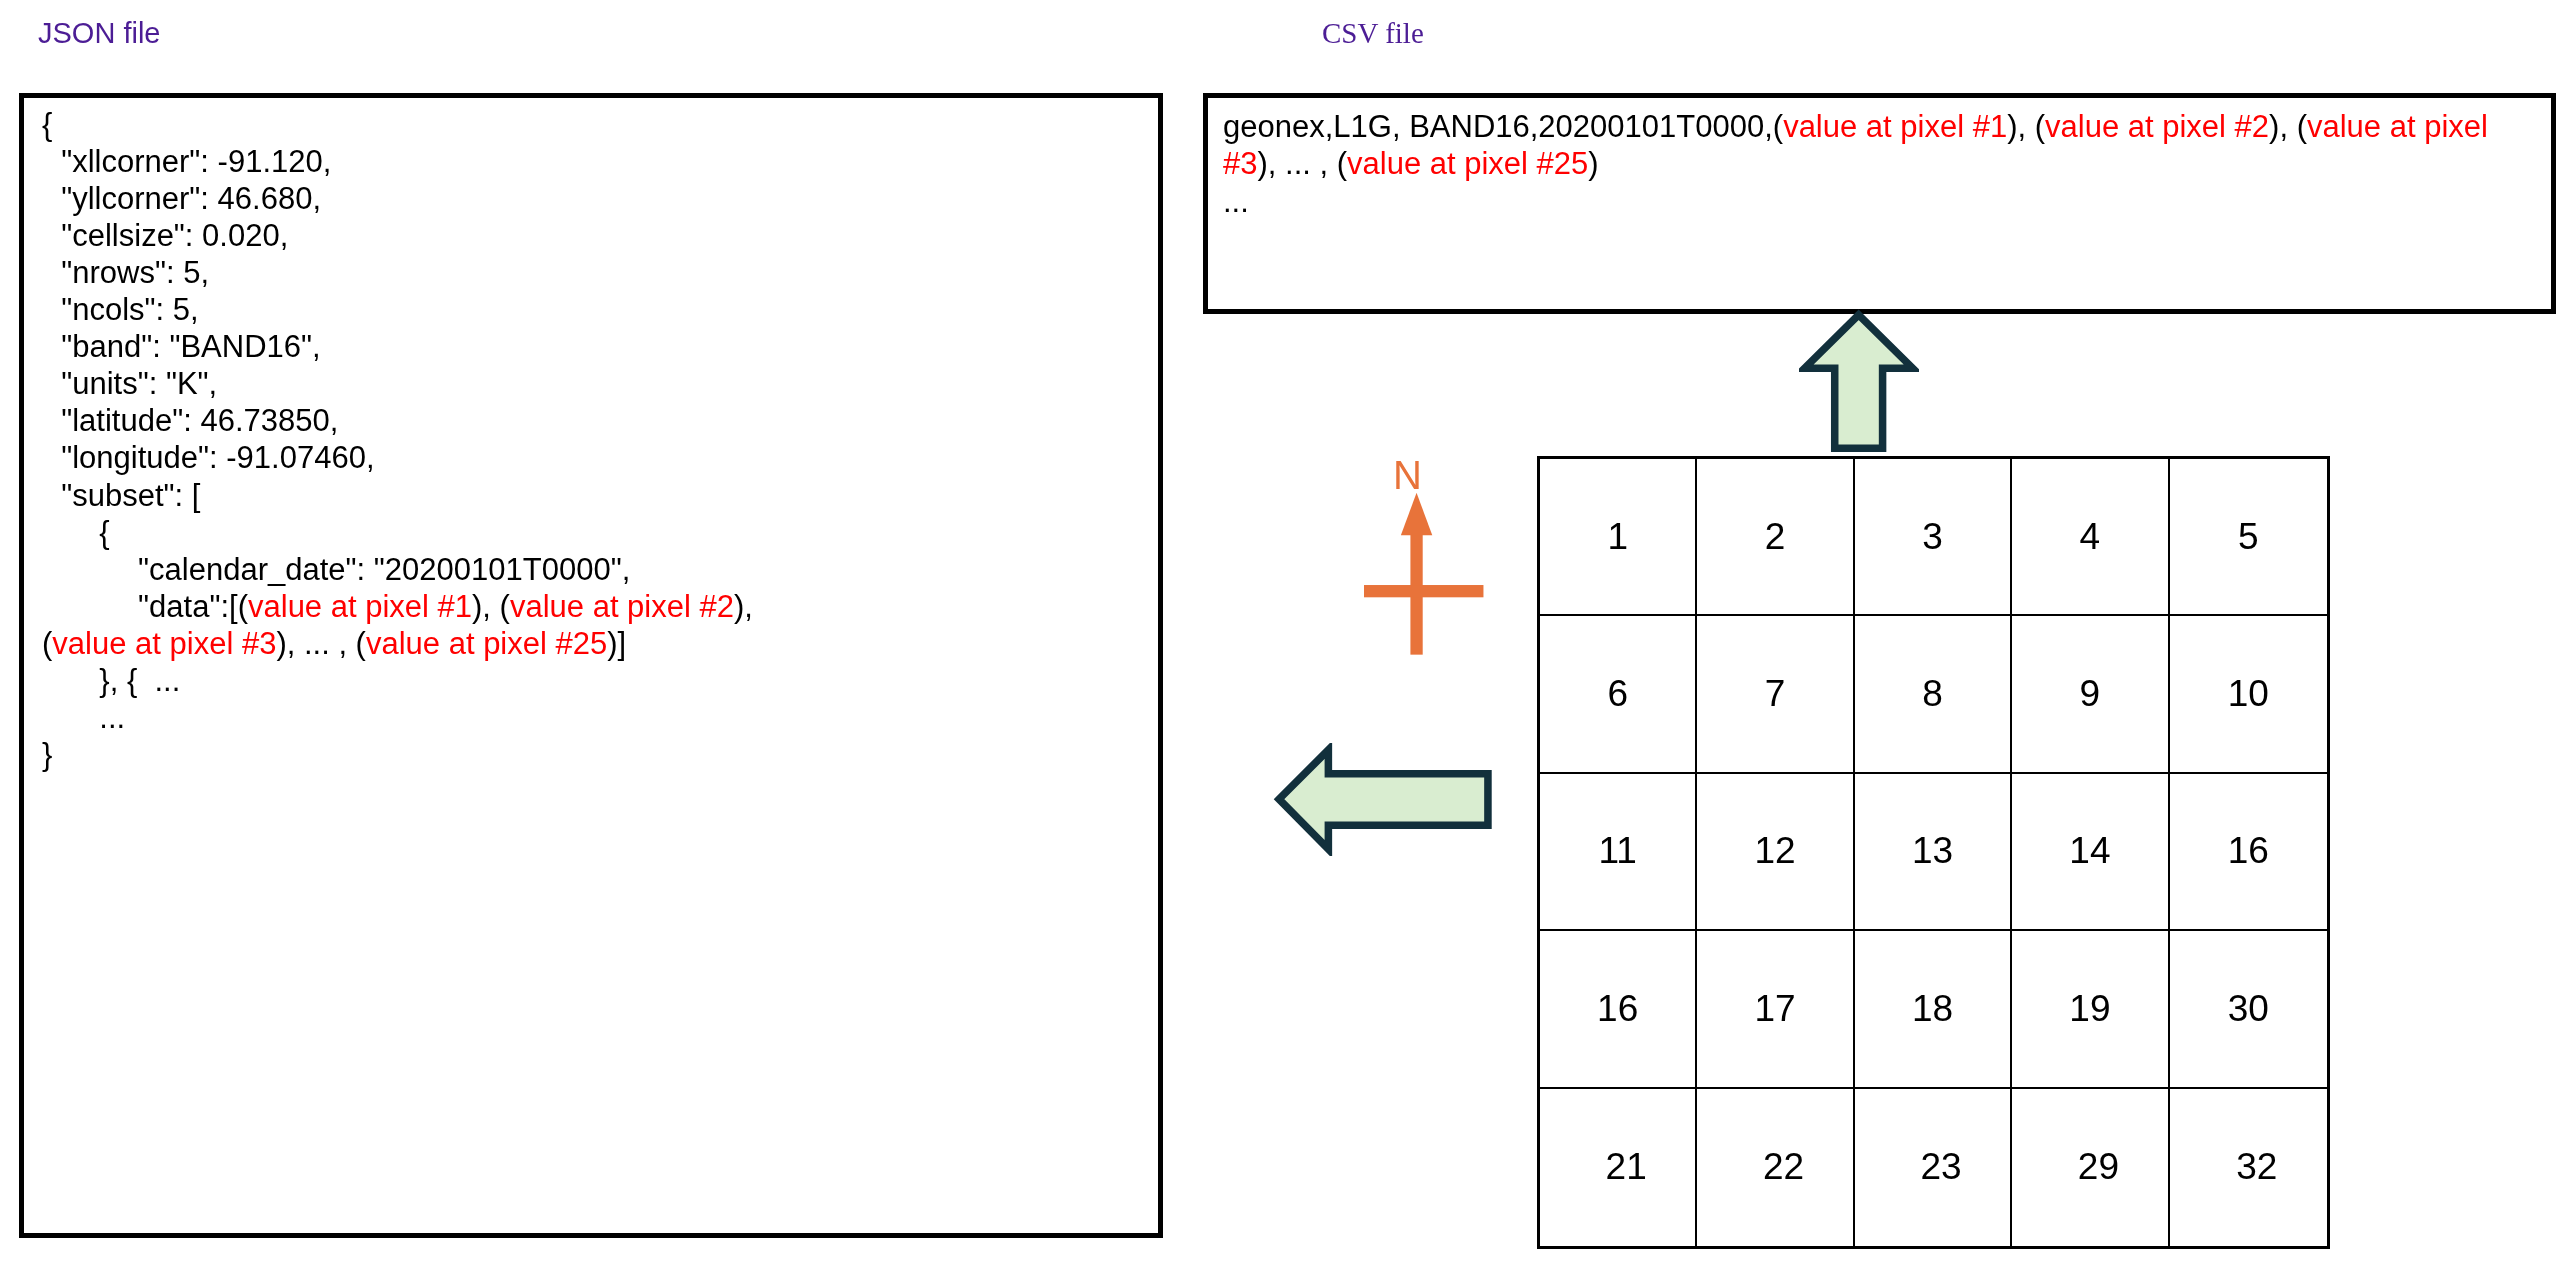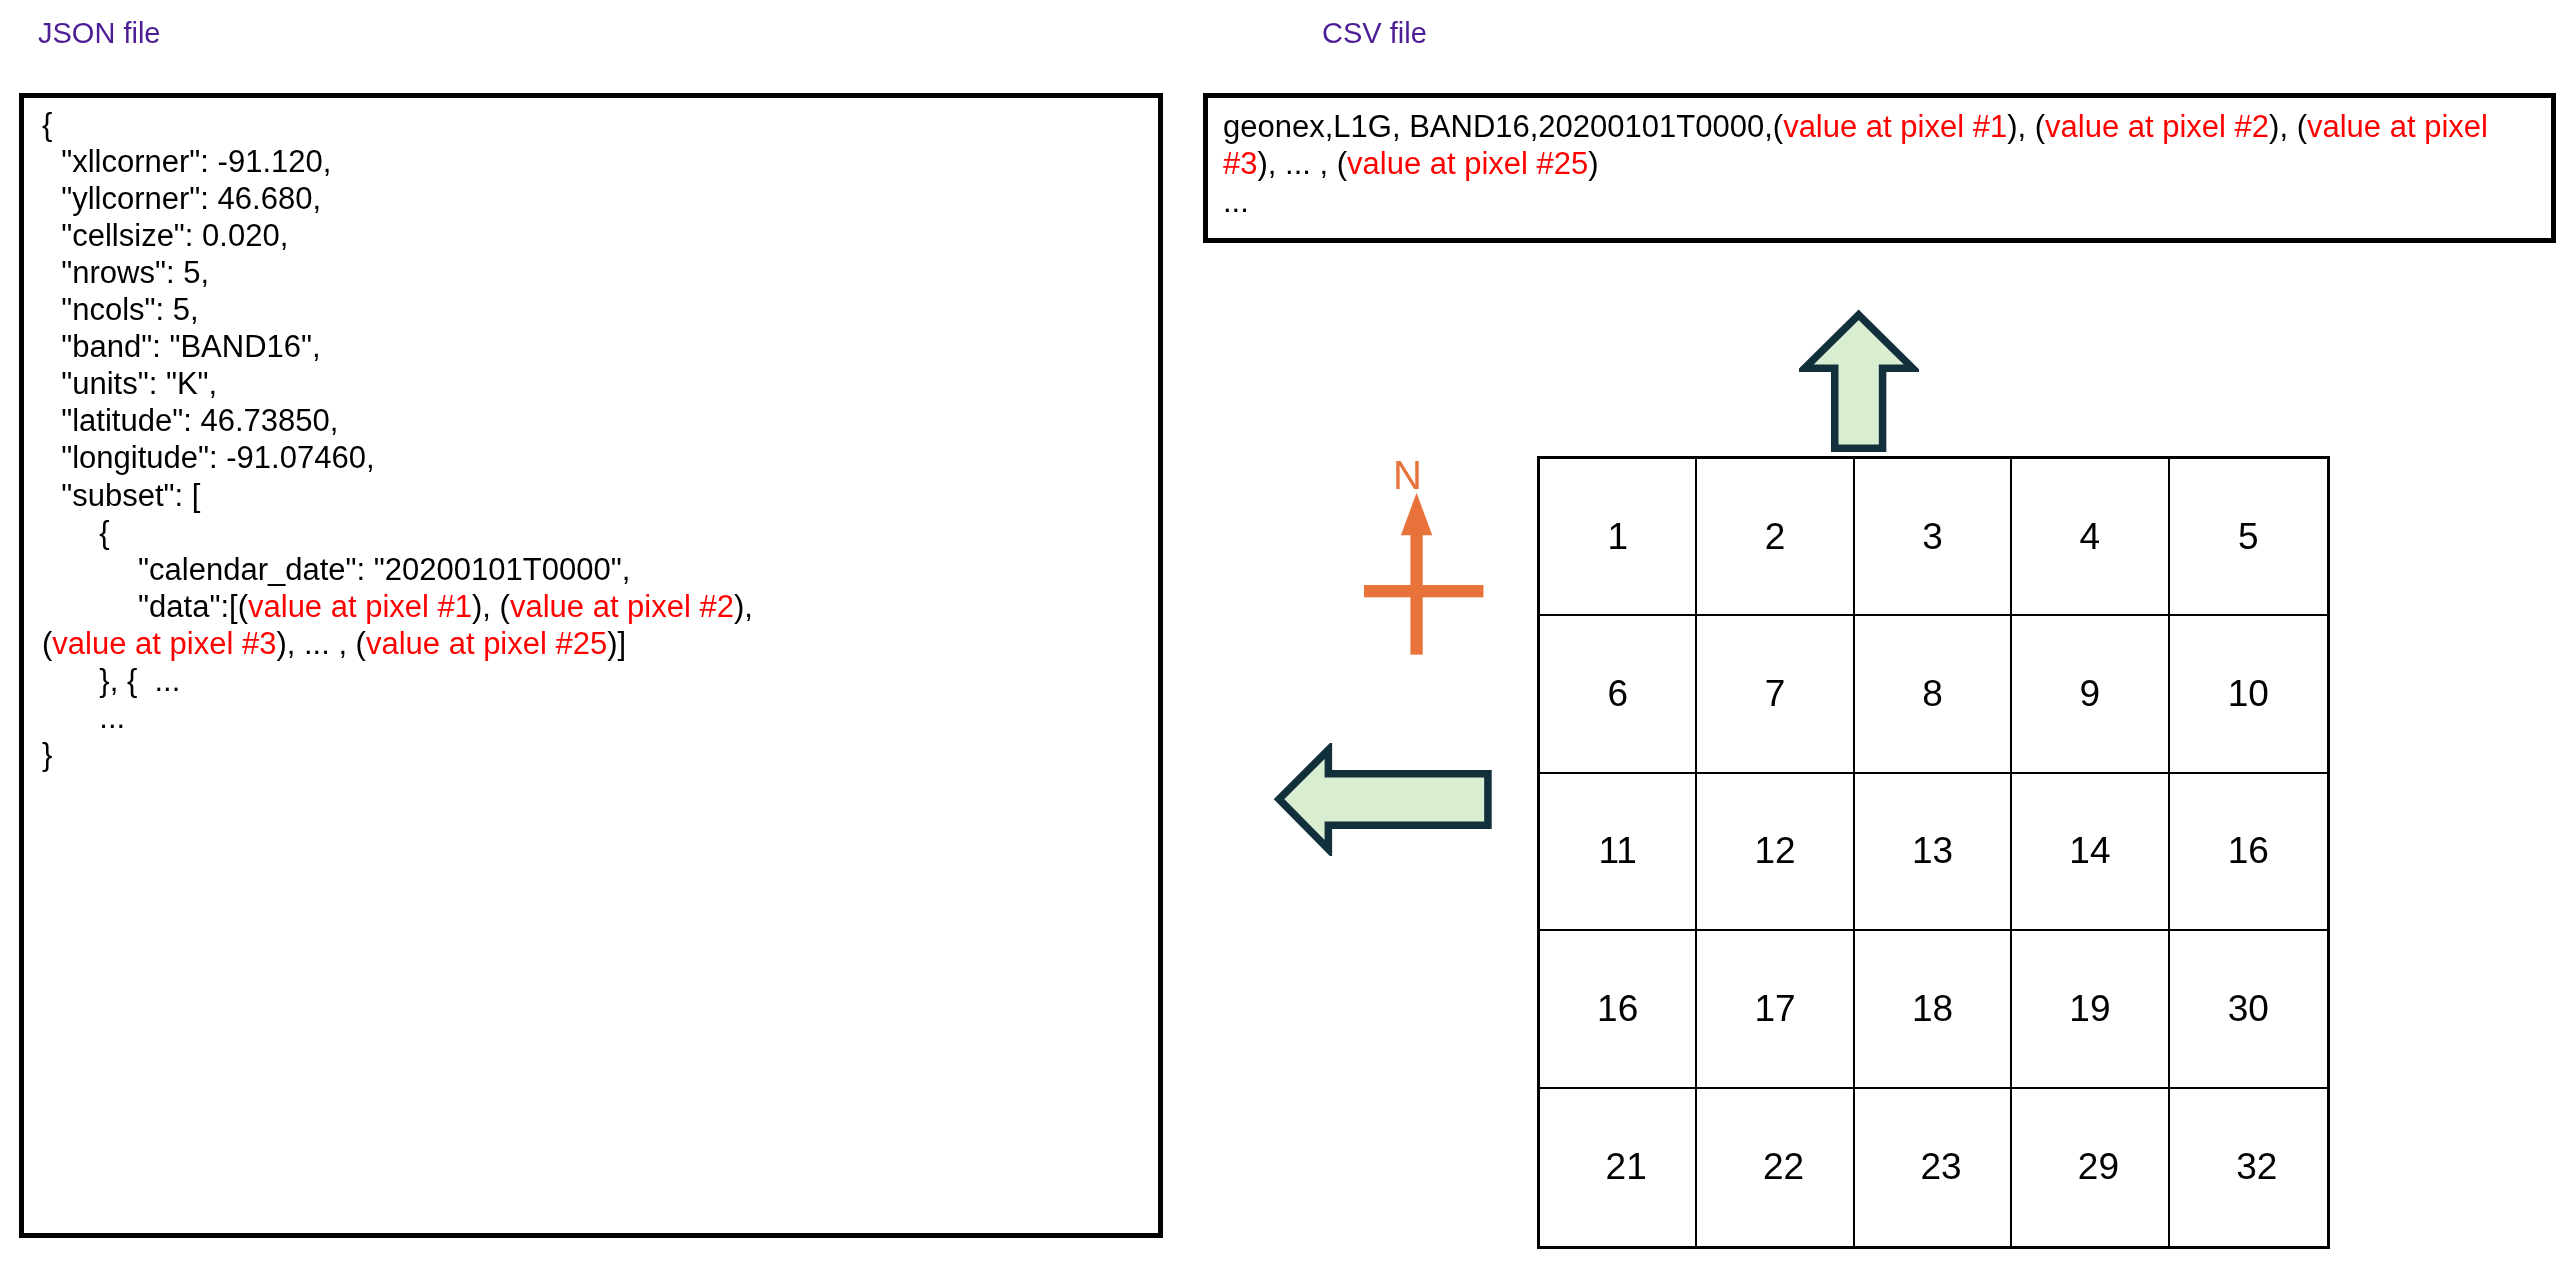--- a/index.html
+++ b/index.html
@@ -18,40 +18,40 @@
 
   
   .caption {
     position: absolute;
     font-size: 29px;
     line-height: 1;
     color: #4c1d95;
     white-space: nowrap;
   }
   #json-caption { left: 38px; top: 19px; }
-  #csv-caption  { left: 1322px; top: 19px; }
+  #csv-caption  { left: 1322px; top: 19px; font-family: Liberation Serif, serif; }
 
   
   .code-box {
     position: absolute;
     box-sizing: border-box;
     border: 5.5px solid #000000;
     background: #ffffff;
   }
   #json-box {
     left: 19px;
     top: 93px;
     width: 1144px;
     height: 1145px;
   }
   #csv-box {
     left: 1203px;
     top: 93px;
     width: 1353px;
-    height: 150px;
+    height: 221px;
   }
 
   .code-text {
     position: absolute;
     left: 18px;
     right: 9.6px;
     top: 8.2px;
     font-size: 31px;
     line-height: 1.195;
     white-space: pre-wrap;

